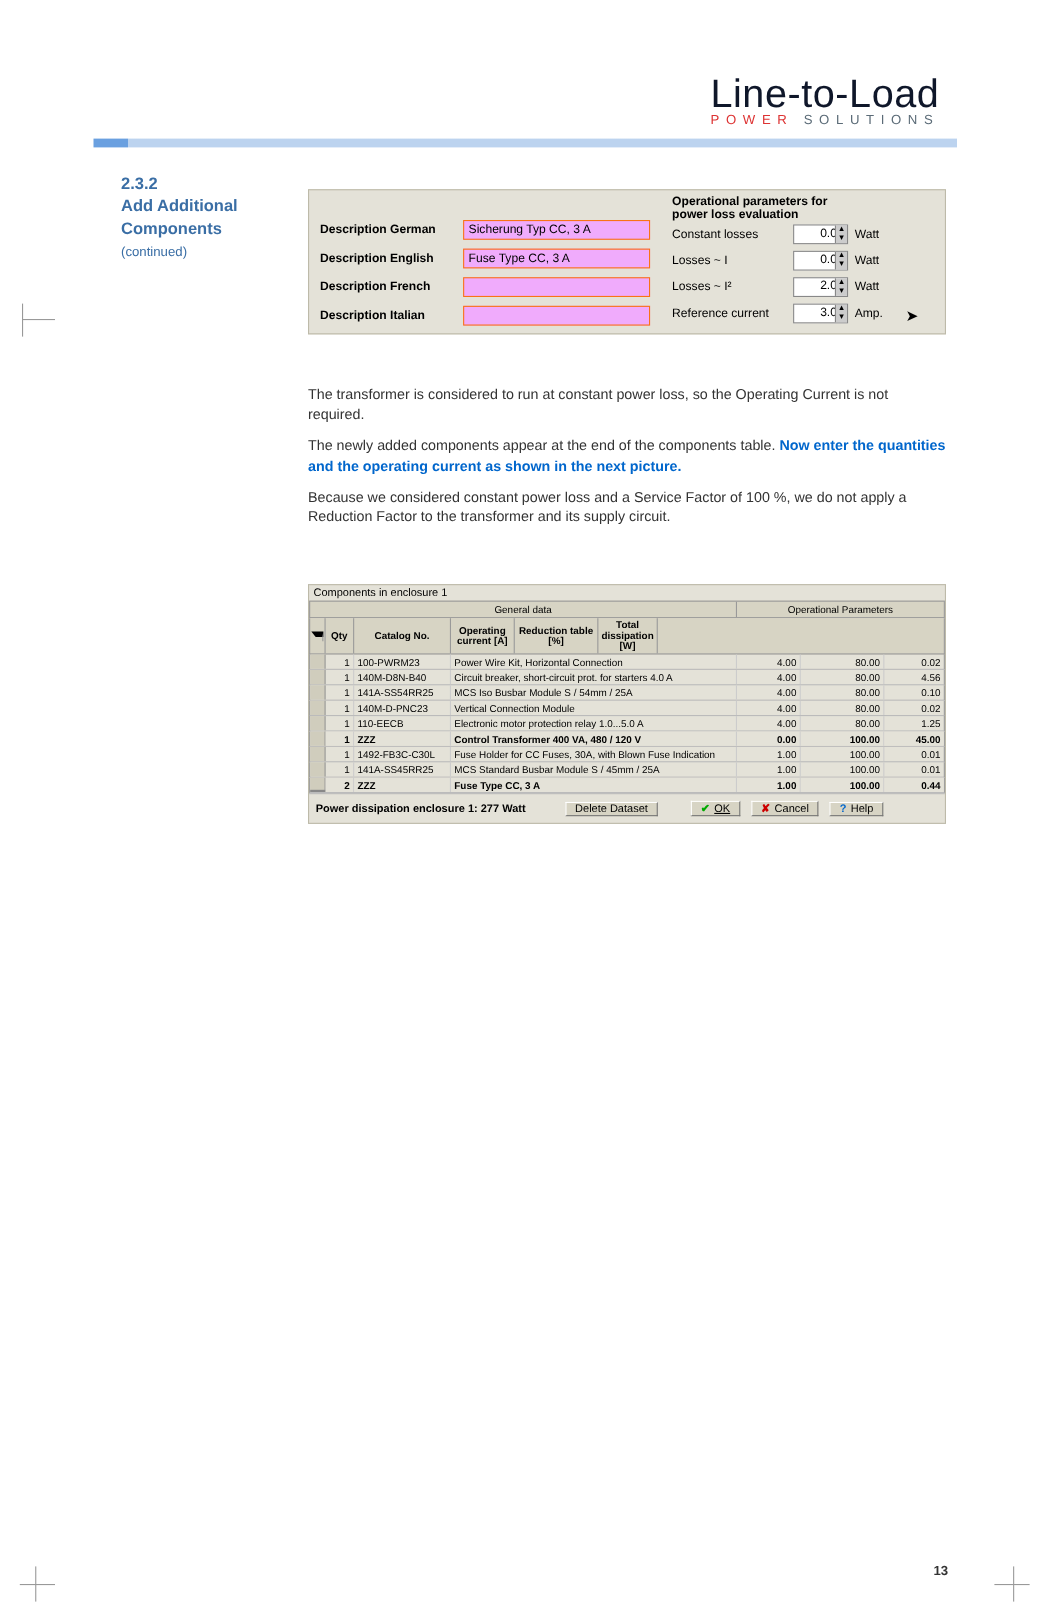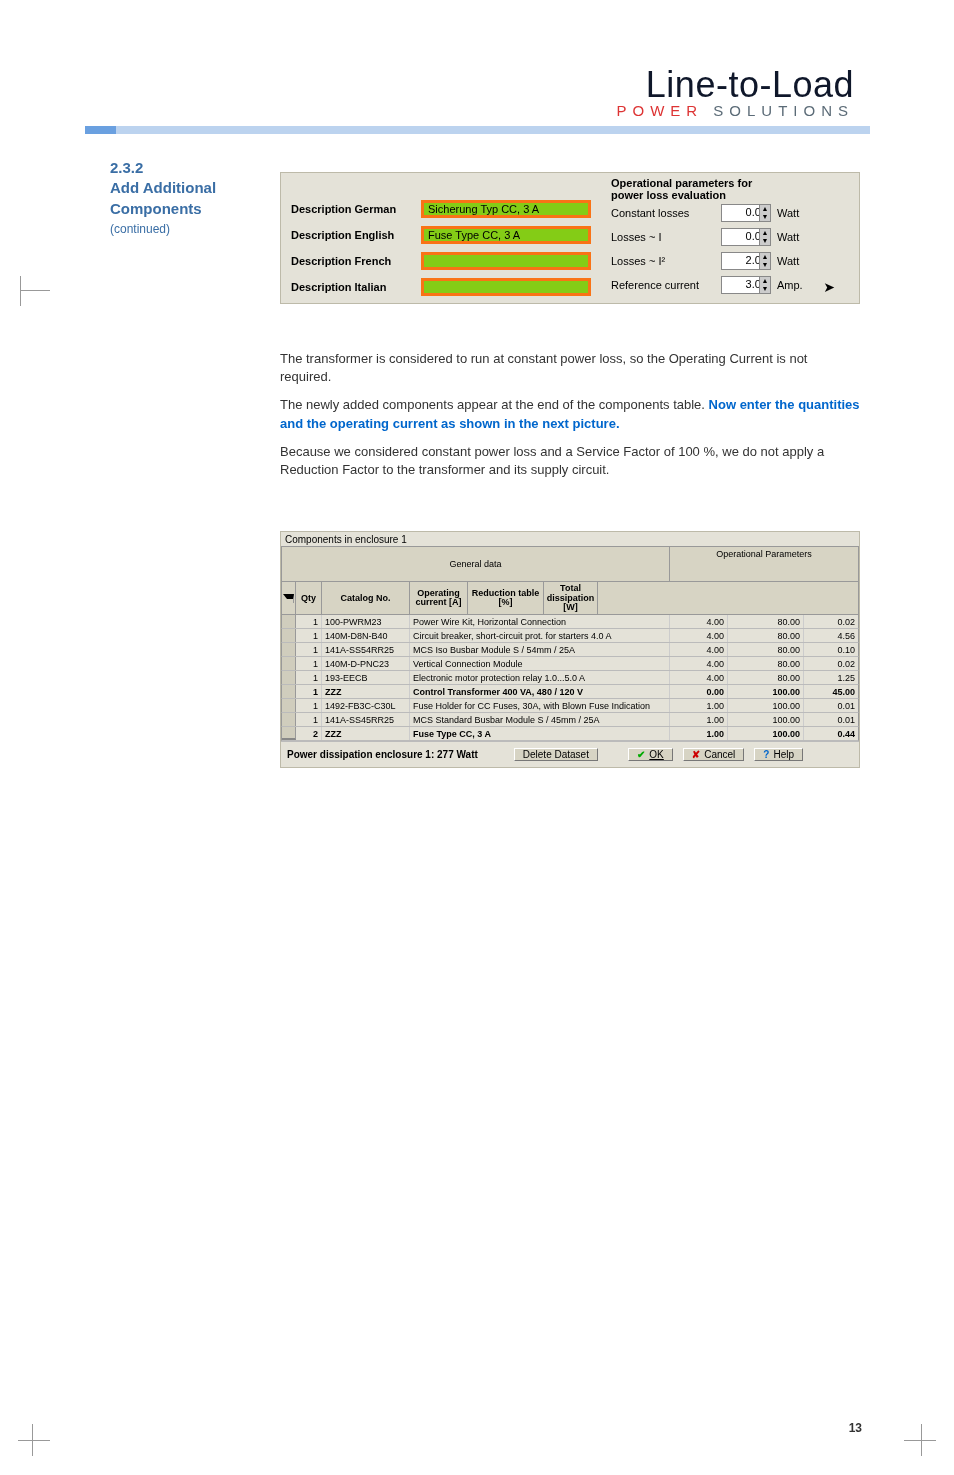--- a/index.html
+++ b/index.html
@@ -14,21 +14,21 @@
   .crop-mark-left {
     position: absolute; left: 20px; top: 290px; width: 30px; height: 30px;
     border-top: 1px solid #999;
   }
   .crop-mark-left::after { content:""; position:absolute; left:0; top:-15px; width:0; height:30px; border-left:1px solid #999; }
   .logo-wrap {
     position: absolute; right: 100px; top: 64px; text-align: right;
     width: 300px;
   }
   .logo-main { font-size: 36px; color: #0f172a; font-weight: 300; letter-spacing: 0.5px; }
-  .logo-sub { font-size: 15px; color: #5b6b77; letter-spacing: 6px; margin-top: -4px; font-weight:400;}
+  .logo-sub { font-size: 12px; color: #5b6b77; letter-spacing: 6px; margin-top: -4px; font-weight:400;}
   .logo-sub .pwr { color:#d33; }
   .rule-top {
     position: absolute; left: 85px; top: 126px; right: 84px; height: 8px;
     background: linear-gradient(to right, #6aa0e0 0%, #6aa0e0 4%, #bcd3ef 4%, #bcd3ef 100%);
   }
   .sidebar {
     position: absolute; left: 110px; top: 158px; width: 140px;
     color: #3a6ea5; font-size: 15px; line-height: 1.35;
   }
   .sidebar .sec-num { font-weight: 700; }
@@ -46,21 +46,21 @@
     width: 580px; height: 132px;
     background: #e4e2d8;
     border: 1px solid #bdbaa9;
     position: relative;
     font-size: 11px;
     color: #000;
   }
   .ops-left { position:absolute; left:10px; top:26px; width:300px; }
   .ops-left .row { display:flex; align-items:center; margin-bottom:6px; height:20px;}
   .ops-left .lbl { width:130px; font-weight:700; }
-  .ops-left .fld { flex:1; height:18px; background:#84cc16; border:3px solid #f97316; padding:1px 4px; font-size:11px; }
+  .ops-left .fld { flex:1; height:18px; background:#f0abfc; border:1px solid #f97316; padding:1px 4px; font-size:11px; }
   .ops-right-title { position:absolute; left:330px; top:4px; font-weight:700; width:160px; line-height:1.1;}
   .ops-right { position:absolute; left:330px; top:30px; width:240px;}
   .ops-right .row { display:flex; align-items:center; margin-bottom:4px; height:20px;}
   .ops-right .plbl { width:110px; }
   .ops-right .pval { width:50px; height:18px; background:#fff; border:1px solid #888; text-align:right; padding:1px 3px; font-size:11px; position:relative;}
   .ops-right .pval .spin { position:absolute; right:0; top:0; bottom:0; width:11px; background:#ccc; border-left:1px solid #888; font-size:7px; text-align:center; line-height:8px;}
   .ops-right .punit { margin-left:6px; }
   .ops-cursor { position:absolute; right:24px; bottom:8px; font-size:14px;}
 
   .body-text { margin-top: 46px; font-size: 13px; line-height:1.4; color:#333;}
@@ -70,21 +70,21 @@
   .comp-panel {
     margin-top: 52px;
     width: 580px;
     background: #e4e2d8;
     border: 1px solid #bdbaa9;
     font-size: 9px;
     color:#000;
   }
   .comp-title-row { display:flex; align-items:center; height:14px; padding:1px 4px; font-size:10px;}
   .comp-head1 { display:flex; background:#d7d4c4; border:1px solid #999; }
-  .comp-head1 .h1l { flex:1; text-align:center; padding:12px; border-right:1px solid #999;}
+  .comp-head1 .h1l { flex:1; text-align:center; padding:2px; border-right:1px solid #999;}
   .comp-head1 .h1r { width:188px; text-align:center; padding:2px;}
   .comp-head2 { display:flex; background:#d7d4c4; border-left:1px solid #999; border-right:1px solid #999; border-bottom:1px solid #999;}
   .comp-head2 div { padding:2px 3px; border-right:1px solid #999; font-weight:700; display:flex; align-items:center; justify-content:center; text-align:center; line-height:1.05;}
   .comp-head2 .c-trig { width:14px; position:relative; font-weight:400;}
   .drop-tri { width:0;height:0;border-left:4px solid transparent;border-right:4px solid transparent;border-top:5px solid #000;}
   .c-qty{width:26px;} .c-cat{width:88px;} .c-desc{flex:1;} .c-op{width:58px;} .c-red{width:76px;} .c-tot{width:54px; border-right:none;}
   .comp-row { display:flex; border-left:1px solid #999; border-right:1px solid #999; border-bottom:1px solid #bbb; height:14px; align-items:stretch;}
   .comp-row div { padding:1px 3px; border-right:1px solid #ccc; overflow:hidden; white-space:nowrap; display:flex; align-items:center;}
   .comp-row .c-btn{width:14px; background:#d0cdbd; border-right:1px solid #999;}
   .comp-row .c-qty{justify-content:flex-end;}
@@ -230,21 +230,21 @@
           <div class="c-qty">1</div>
           <div class="c-cat">140M-D-PNC23</div>
           <div class="c-desc">Vertical Connection Module</div>
           <div class="c-op">4.00</div>
           <div class="c-red">80.00</div>
           <div class="c-tot">0.02</div>
         </div>
         <div class="comp-row">
           <div class="c-btn"></div>
           <div class="c-qty">1</div>
-          <div class="c-cat">193-EECB</div>
+          <div class="c-cat">110-EECB</div>
           <div class="c-desc">Electronic motor protection relay 1.0...5.0 A</div>
           <div class="c-op">4.00</div>
           <div class="c-red">80.00</div>
           <div class="c-tot">1.25</div>
         </div>
         <div class="comp-row bold">
           <div class="c-btn"></div>
           <div class="c-qty">1</div>
           <div class="c-cat">ZZZ</div>
           <div class="c-desc">Control Transformer 400 VA, 480 / 120 V</div>

